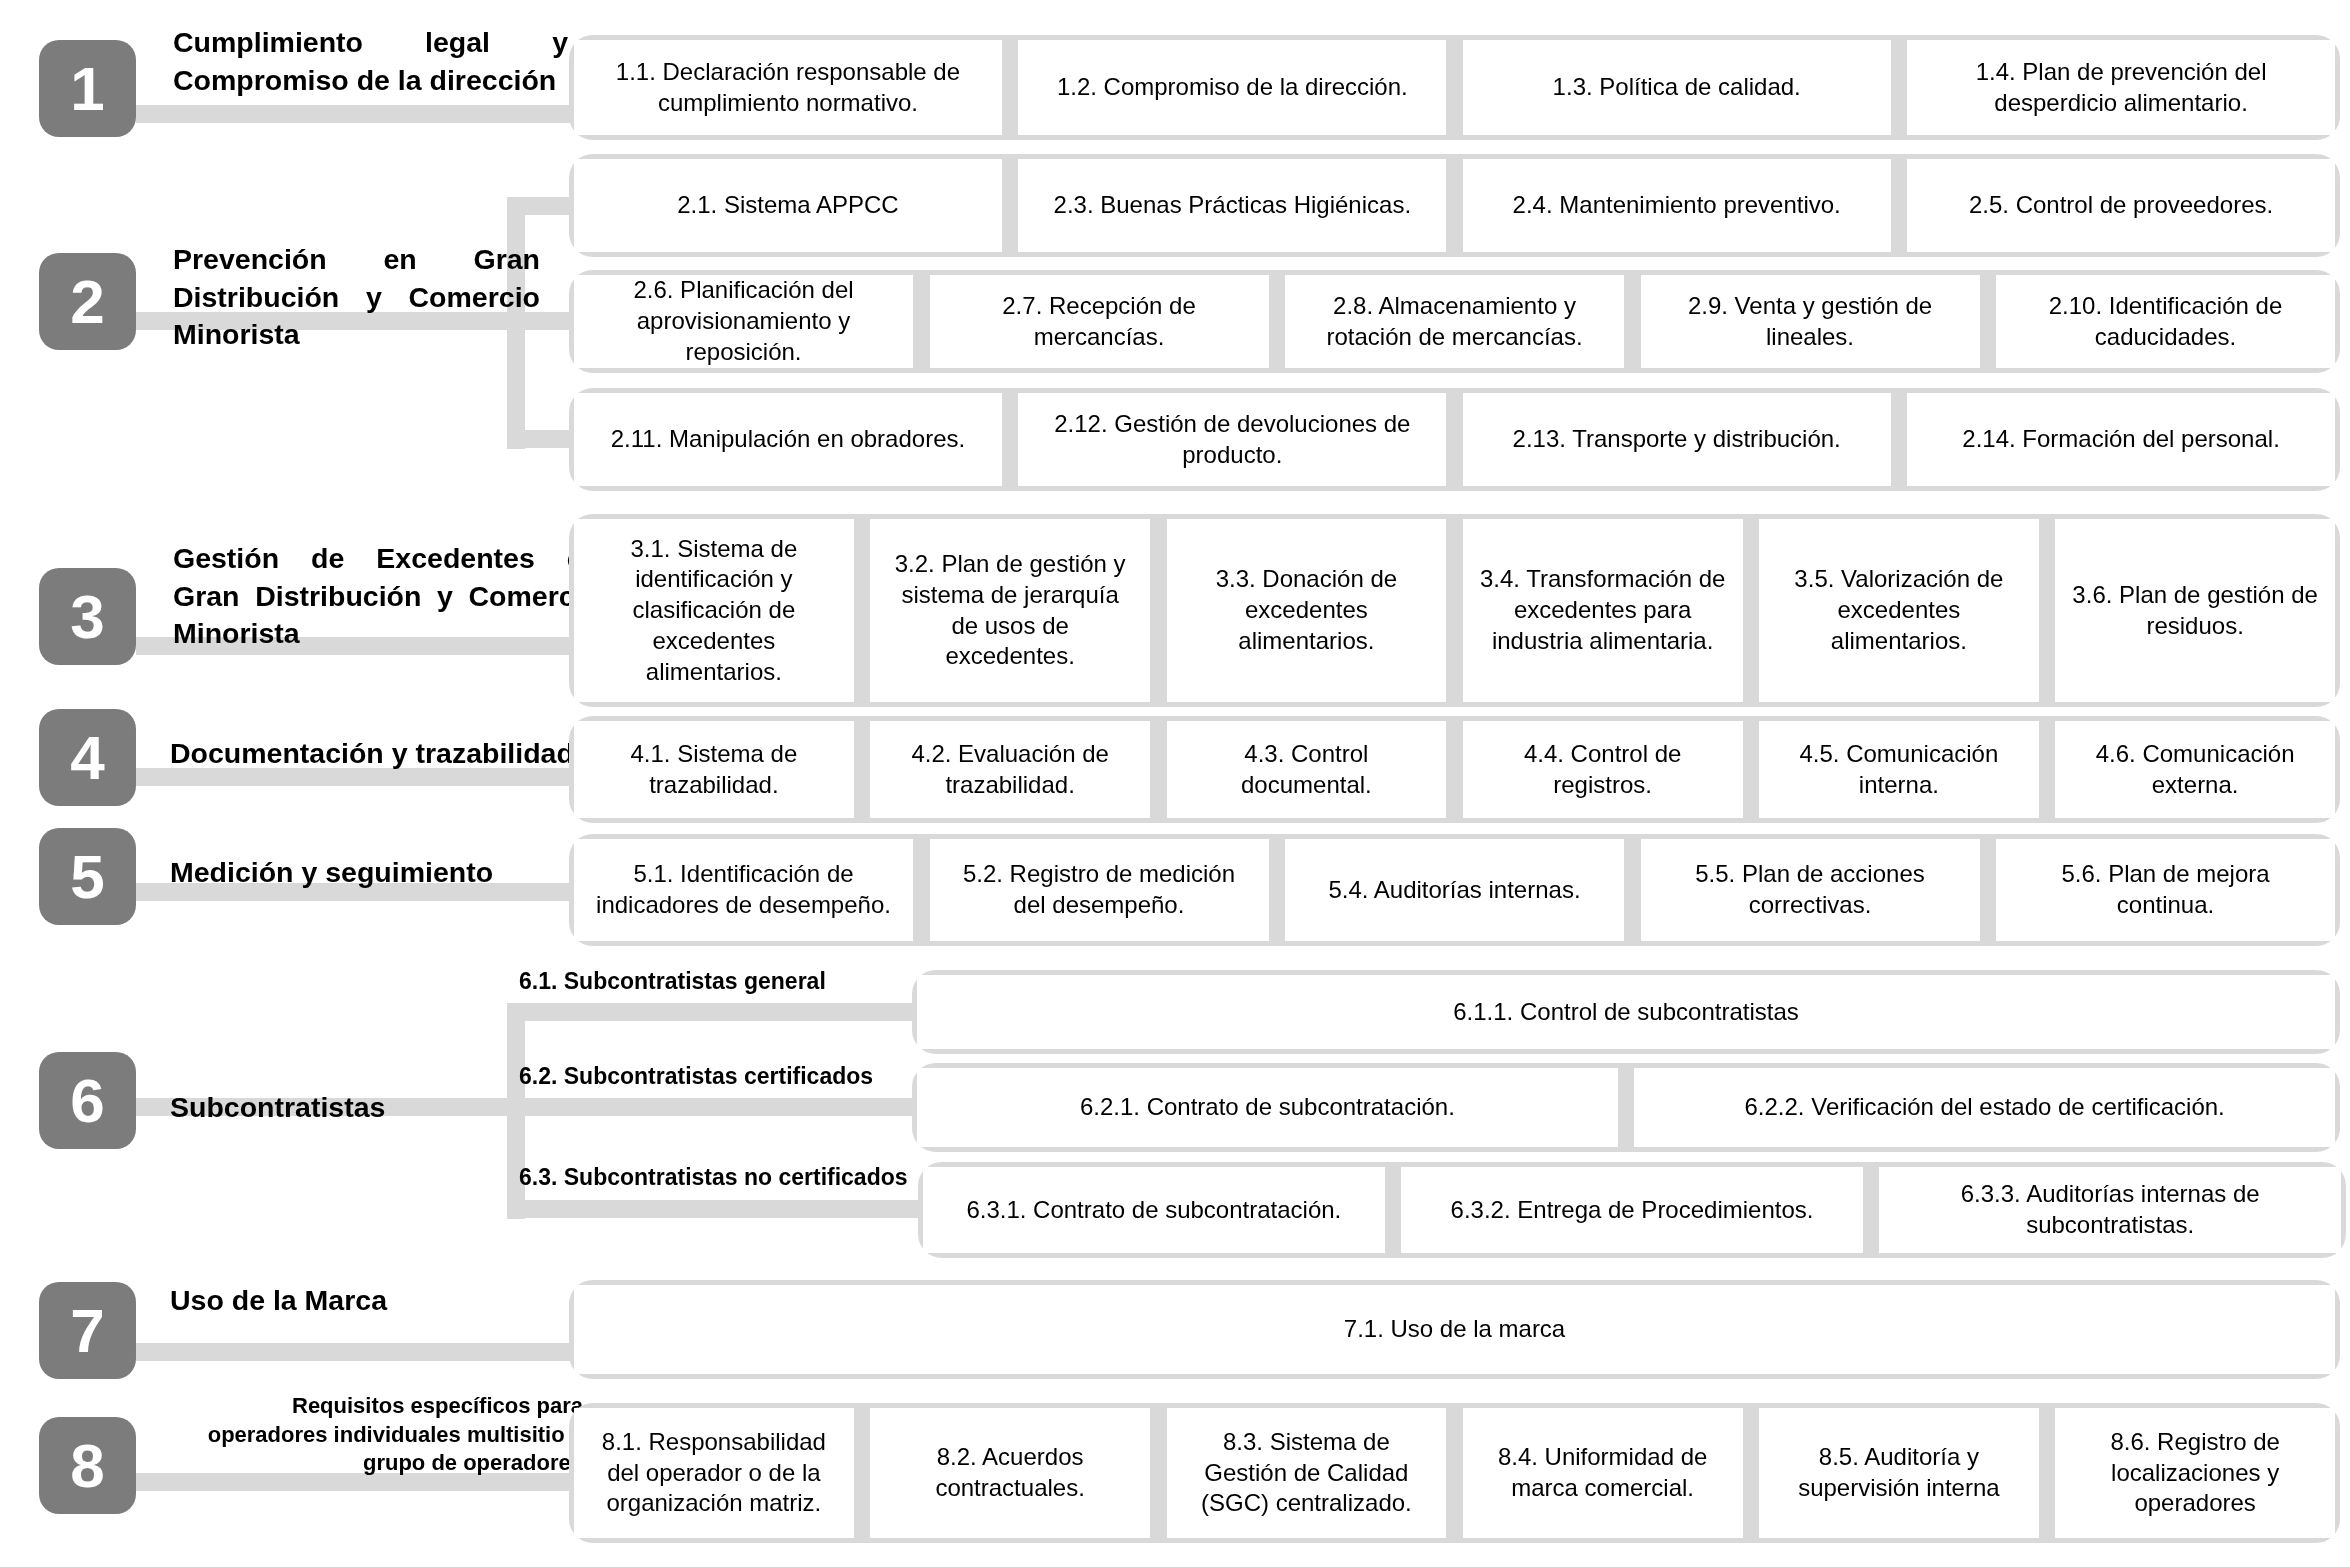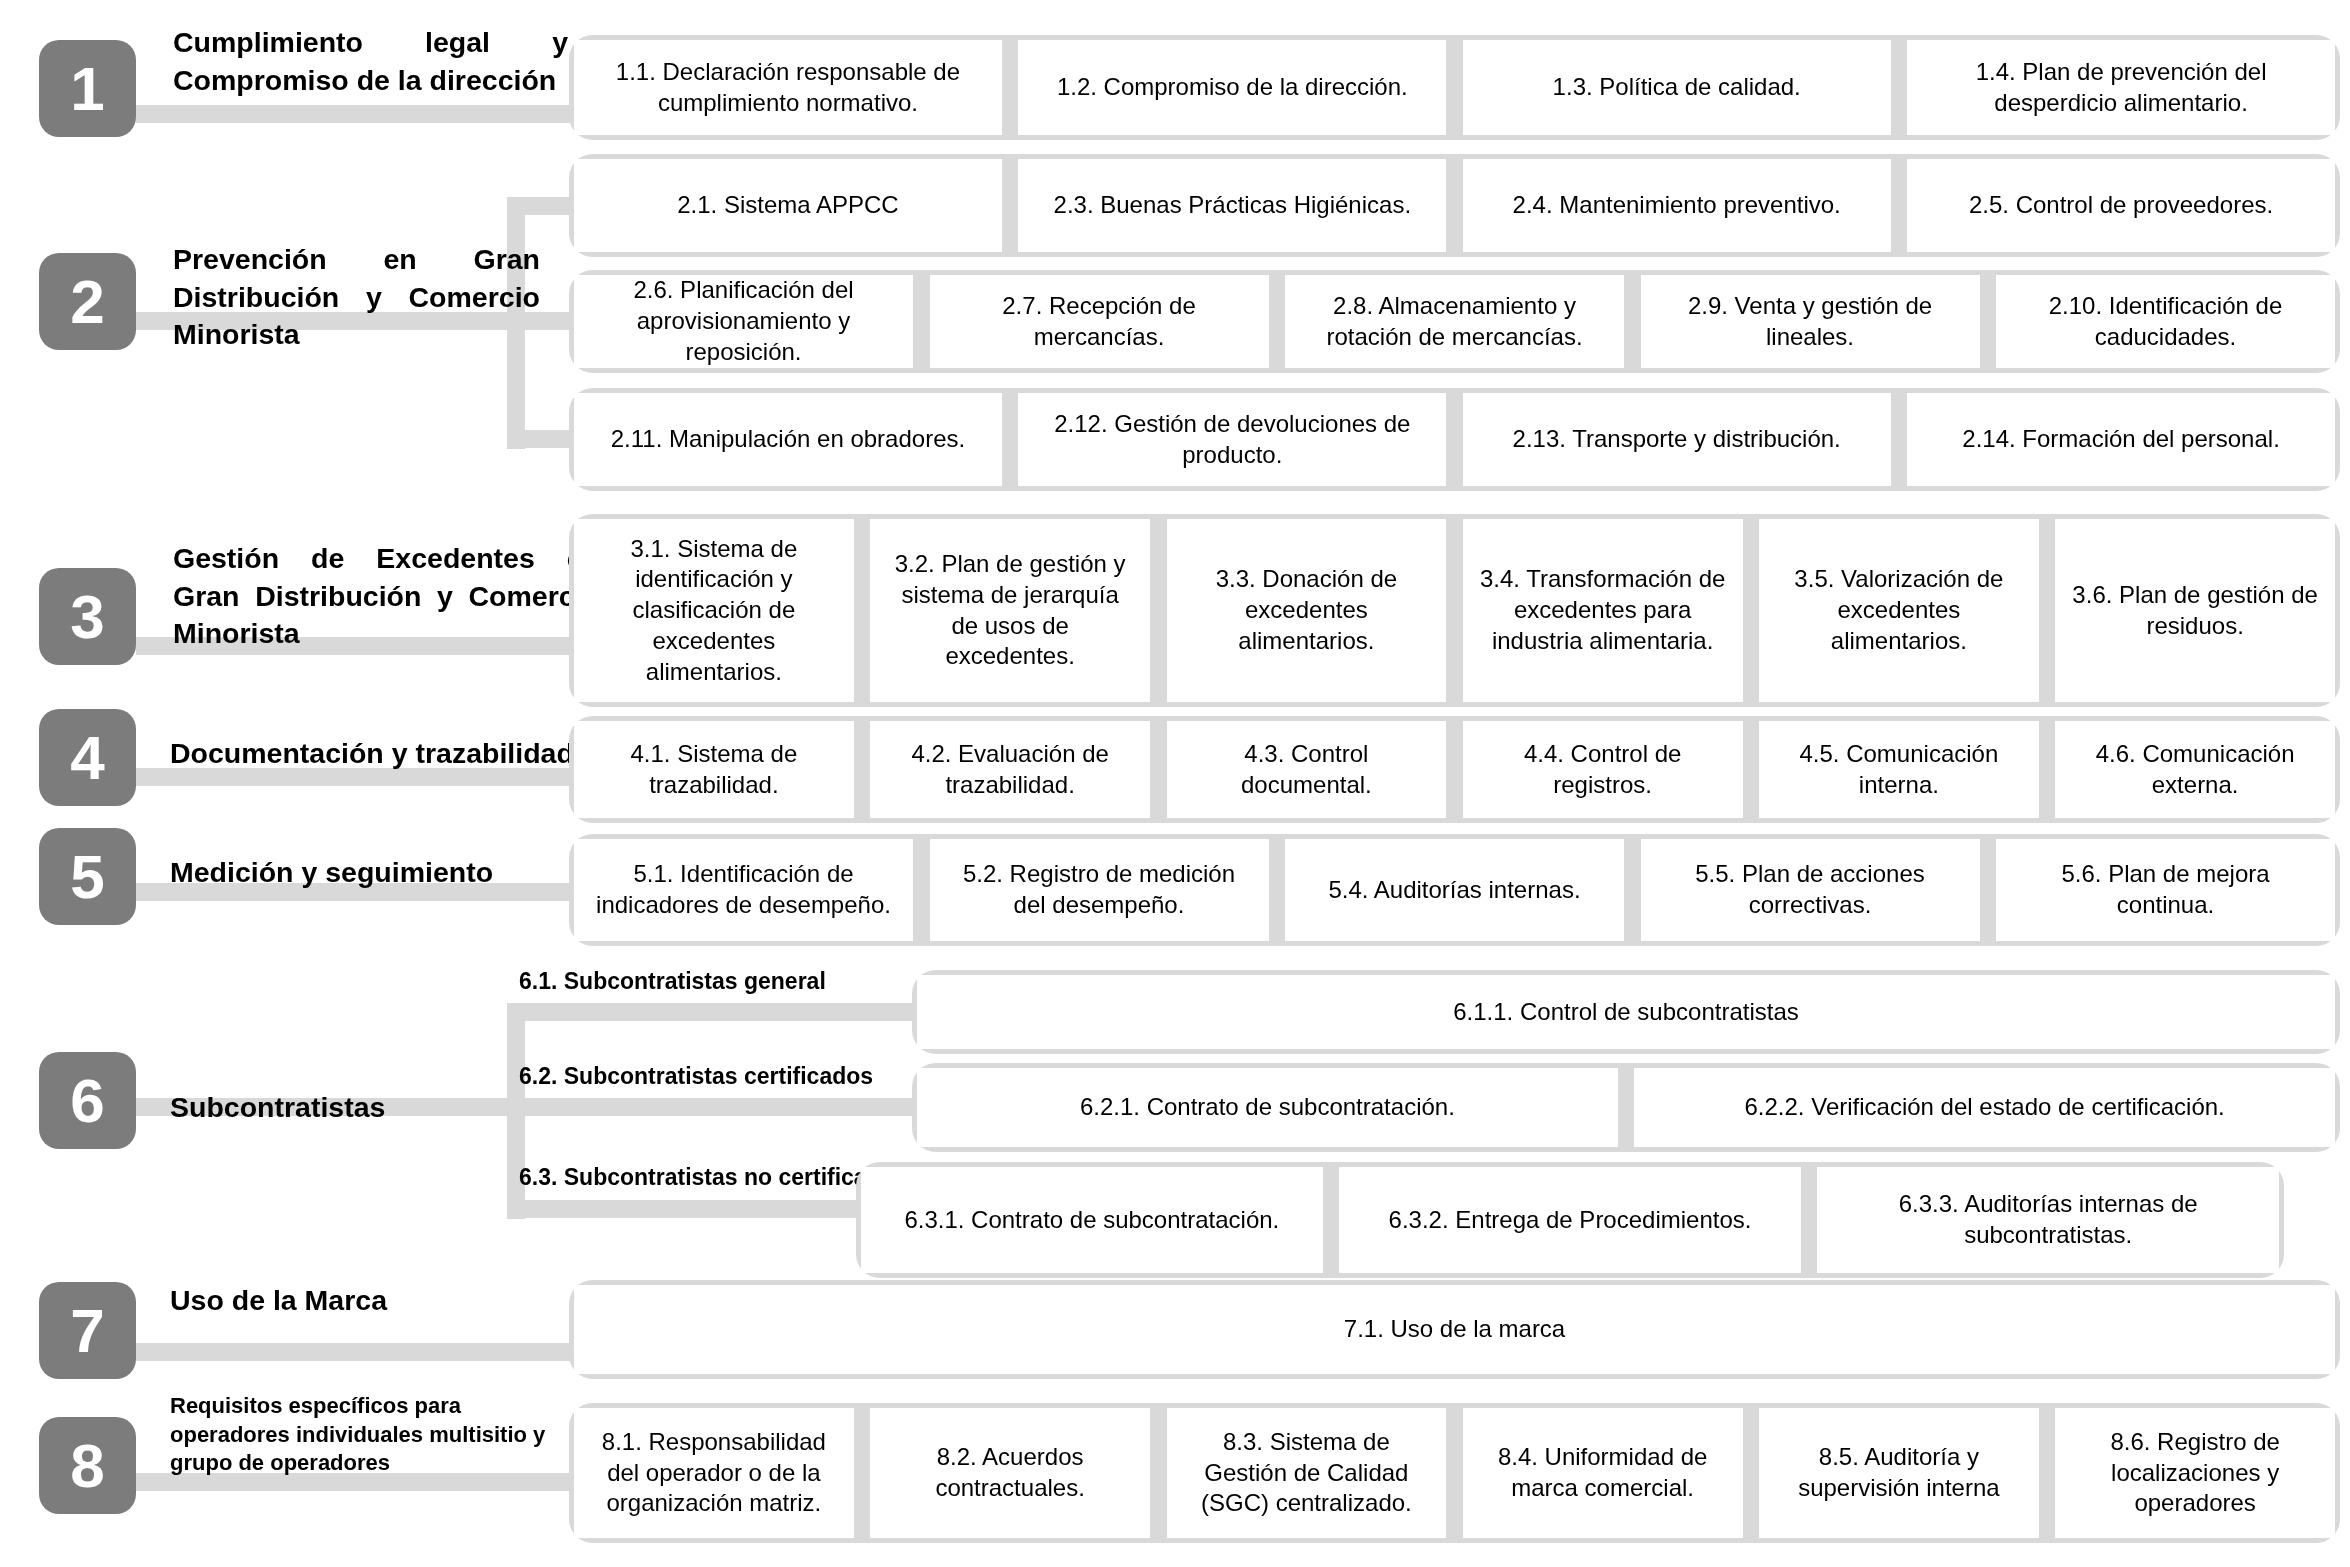--- a/index.html
+++ b/index.html
@@ -6,21 +6,21 @@
   .canvas{
     position:relative;width:2351px;height:1568px;background:#ffffff;
     font-family:"Liberation Sans",sans-serif;color:#000;overflow:hidden;
   }
   .badge{
     position:absolute;left:39px;width:97px;height:97px;background:#7c7c7c;
     border-radius:20px;color:#ffffff;font-weight:bold;font-size:62px;
     display:flex;align-items:center;justify-content:center;line-height:1;
   }
   .title{
-    position:absolute;font-weight:bold;font-size:28.5px;line-height:1.32;color:#000;
+    position:absolute;font-weight:bold;font-size:28.5px;line-height:1.32;color:#000;text-align:right;
   }
   .title.justify{text-align:justify;margin-left:8px;}
   .title.nowrap{white-space:nowrap;}
   .hline,.vline{position:absolute;background:#d9d9d9;}
   .container{
     position:absolute;background:#d9d9d9;border-radius:24px;
     display:flex;gap:16.5px;padding:5px;box-sizing:border-box;
   }
   .box{
     background:#ffffff;flex:1;display:flex;align-items:center;justify-content:center;
@@ -118,21 +118,21 @@
     <div class="box">6.1.1. Control de subcontratistas</div>
   </div>
 
   <div class="sublabel" style="top:1063px">6.2. Subcontratistas certificados</div>
   <div class="container" style="left:912px;top:1063px;width:1428px;height:89px">
     <div class="box">6.2.1. Contrato de subcontratación.</div>
     <div class="box">6.2.2. Verificación del estado de certificación.</div>
   </div>
 
   <div class="sublabel" style="top:1164px">6.3. Subcontratistas no certificados</div>
-  <div class="container" style="left:856px;top:1162px;width:1428px;height:116px">
+  <div class="container" style="left:918px;top:1162px;width:1428px;height:96px">
     <div class="box">6.3.1. Contrato de subcontratación.</div>
     <div class="box">6.3.2. Entrega de Procedimientos.</div>
     <div class="box">6.3.3. Auditorías internas de subcontratistas.</div>
   </div>
 
   <div class="badge" style="top:1282px">7</div>
   <div class="hline" style="left:136px;top:1343px;width:444px;height:18.4px"></div>
   <div class="title nowrap" style="left:170px;top:1282px">Uso de la Marca</div>
   <div class="container" style="left:569px;top:1280px;width:1771px;height:99px">
     <div class="box">7.1. Uso de la marca</div>

